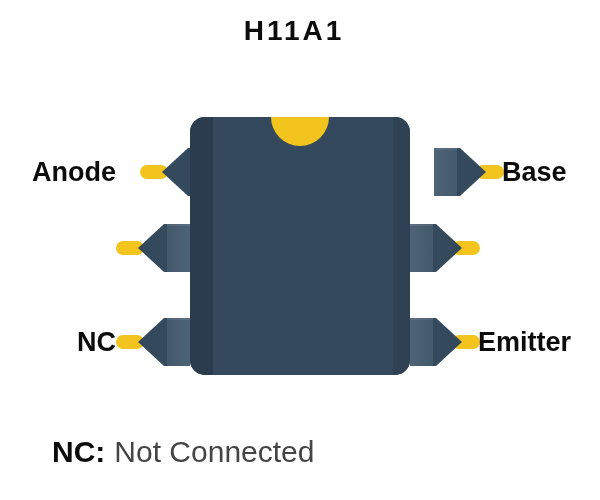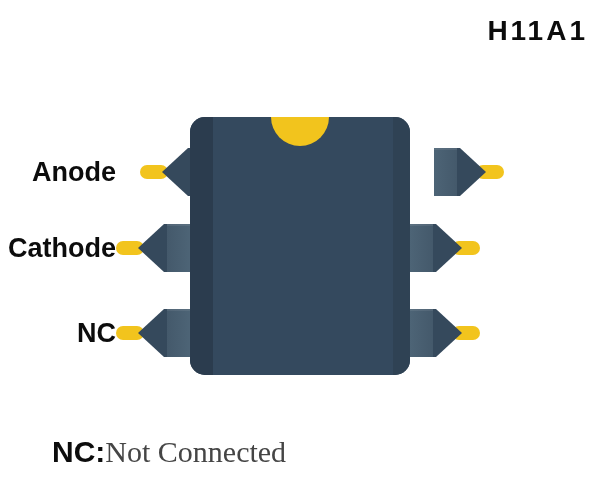--- a/index.html
+++ b/index.html
@@ -11,21 +11,21 @@
     --pin-mid:#44596b;
     --pin-light:#4d6476;
     --label-text:#0c0c0c;
     --footnote-text:#454545;
     --bg:#ffffff;
   }
   html,body{margin:0;padding:0;}
   body{font-family:"Liberation Sans","DejaVu Sans",sans-serif;background:var(--bg);}
   .stage{position:relative;width:600px;height:500px;background:var(--bg);overflow:hidden;}
 
-  .title{position:absolute;top:14px;left:0;width:588px;text-align:right;
+  .title{position:absolute;top:14px;left:0;width:588px;text-align:center;
          font-size:28px;line-height:34px;font-weight:700;letter-spacing:3px;
          color:var(--label-text);}
 
   
   .chip-body{position:absolute;left:190px;top:117px;width:220px;height:258px;
              background:var(--body-main);border-radius:15px;overflow:hidden;z-index:3;}
   .strip-l{position:absolute;left:0;top:0;bottom:0;width:23px;background:var(--body-shade-left);}
   .strip-r{position:absolute;right:0;top:0;bottom:0;width:17px;background:var(--body-shade-right);}
   .notch{position:absolute;top:-29px;left:81px;width:58px;height:58px;border-radius:50%;
          background:var(--accent-yellow);}
@@ -44,38 +44,39 @@
   .pin .rectpart{position:absolute;top:0;bottom:0;width:44%;z-index:2;
                  box-shadow:inset 0 2px 0 rgba(255,255,255,0.08);}
   .pin.left .rectpart{right:0;background:linear-gradient(90deg,var(--pin-mid),var(--pin-light));}
   .pin.right .rectpart{left:0;background:linear-gradient(90deg,var(--pin-light),var(--pin-mid));}
 
   
   .lbl{position:absolute;height:48px;line-height:48px;font-weight:700;font-size:27px;
        color:var(--label-text);white-space:nowrap;z-index:4;}
   .lbl.left{right:484px;text-align:right;}
   .lbl.right{left:478px;text-align:left;}
-  .row1{top:148px;margin-left:24px;} .row2{top:224px;} .row3{top:309px;}
+  .row1{top:148px;margin-left:24px;} .row2{top:224px;} .row3{top:318px;}
 
   
   .footnote{position:absolute;left:52px;top:432px;font-size:30px;line-height:40px;white-space:nowrap;}
   .fn-term{font-weight:700;color:var(--label-text);text-align:right;}
-  .fn-def{font-weight:400;color:var(--footnote-text);font-family:Liberation Serif, serif;}
+  .fn-def{font-weight:400;color:var(--footnote-text);margin-left:9px;}
 </style>
 </head>
 <body>
 
 <div class="stage">
 
   <div class="title">H11A1</div>
 
   <div class="lbl left row1">Anode</div>
-  <div class="lbl left row2">Cathode</div>
   <div class="lbl left row3">NC</div>
 
+  <div class="lbl right row1">Base</div>
+  <div class="lbl right row3">Emitter</div>
 
   <div class="pin left row1">
     <div class="pill"></div>
     <div class="shape"></div>
     <div class="rectpart"></div>
   </div>
   <div class="pin left row2">
     <div class="pill"></div>
     <div class="shape"></div>
     <div class="rectpart"></div>

